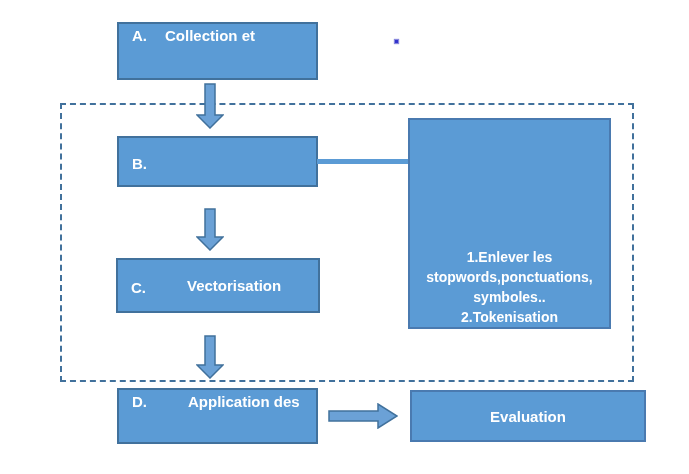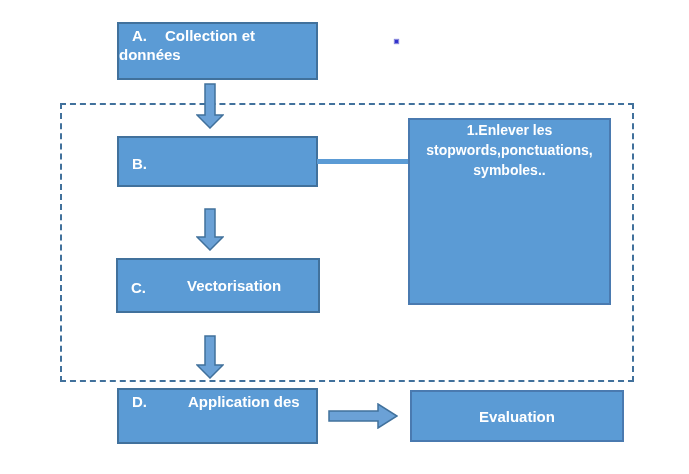--- a/index.html
+++ b/index.html
@@ -33,33 +33,33 @@
   .box .line { text-align:left; line-height:19px; }
   .box .indent-a { margin-left:46px; }
   .box .indent { margin-left:69px; }
   .box.multi { padding-top:2px; }
   .box.single {
     display:flex; flex-direction:column; justify-content:center;
   }
   .box.single .line { line-height:17px; }
   .info-box {
     position:absolute;
-    left:408px; top:118px; width:203px; height:187px;
+    left:408px; top:118px; width:203px; height:211px;
     background:#5b9bd5;
     border:2px solid #4a7ab0;
     box-sizing:border-box;
     color:#ffffff;
     font-weight:bold;
     font-size:14px;
-    display:flex; flex-direction:column; justify-content:flex-start;
+    display:flex; flex-direction:column; justify-content:flex-end;
   }
   .info-box .line { text-align:center; line-height:20px; white-space:nowrap; }
   .eval-box {
     position:absolute;
-    left:410px; top:390px; width:214px; height:52px;
+    left:410px; top:390px; width:236px; height:52px;
     background:#5b9bd5;
     border:2px solid #4a7ab0;
     box-sizing:border-box;
     color:#ffffff;
     font-weight:bold;
     font-size:15px;
     display:flex; align-items:center; justify-content:center;
   }
   .connector-line {
     position:absolute;
@@ -79,37 +79,37 @@
 
 <div class="canvas">
 
   <div class="stray-dot"></div>
 
   <div class="dashed-frame"></div>
 
   <div class="box multi" style="left:117px; top:22px; width:201px; height:58px;">
     <span class="marker">A.</span>
     <div class="line indent-a">Collection et</div>
-    <div class="line">données</div>
   </div>
 
   <svg class="arrow-svg" style="left:196px; top:83px;" width="28" height="46" viewBox="0 0 28 46">
     <polygon points="9,1 19,1 19,32 27,32 14,45 1,32 9,32" fill="#6ba1d6" stroke="#41719c" stroke-width="1.5"></polygon>
   </svg>
 
   <div class="box single" style="left:117px; top:136px; width:201px; height:51px;">
     <span class="marker" style="top:16px;">B.</span>
   </div>
 
   <div class="connector-line"></div>
 
   <div class="info-box">
     <div class="line">1.Enlever les</div>
     <div class="line">stopwords,ponctuations,</div>
     <div class="line">symboles..</div>
+    <div class="line">2.Tokenisation</div>
   </div>
 
   <svg class="arrow-svg" style="left:196px; top:208px;" width="28" height="43" viewBox="0 0 28 43">
     <polygon points="9,1 19,1 19,29 27,29 14,42 1,29 9,29" fill="#6ba1d6" stroke="#41719c" stroke-width="1.5"></polygon>
   </svg>
 
   <div class="box single" style="left:116px; top:258px; width:204px; height:55px;">
     <span class="marker" style="top:18px;">C.</span>
     <div class="line indent">Vectorisation</div>
   </div>

